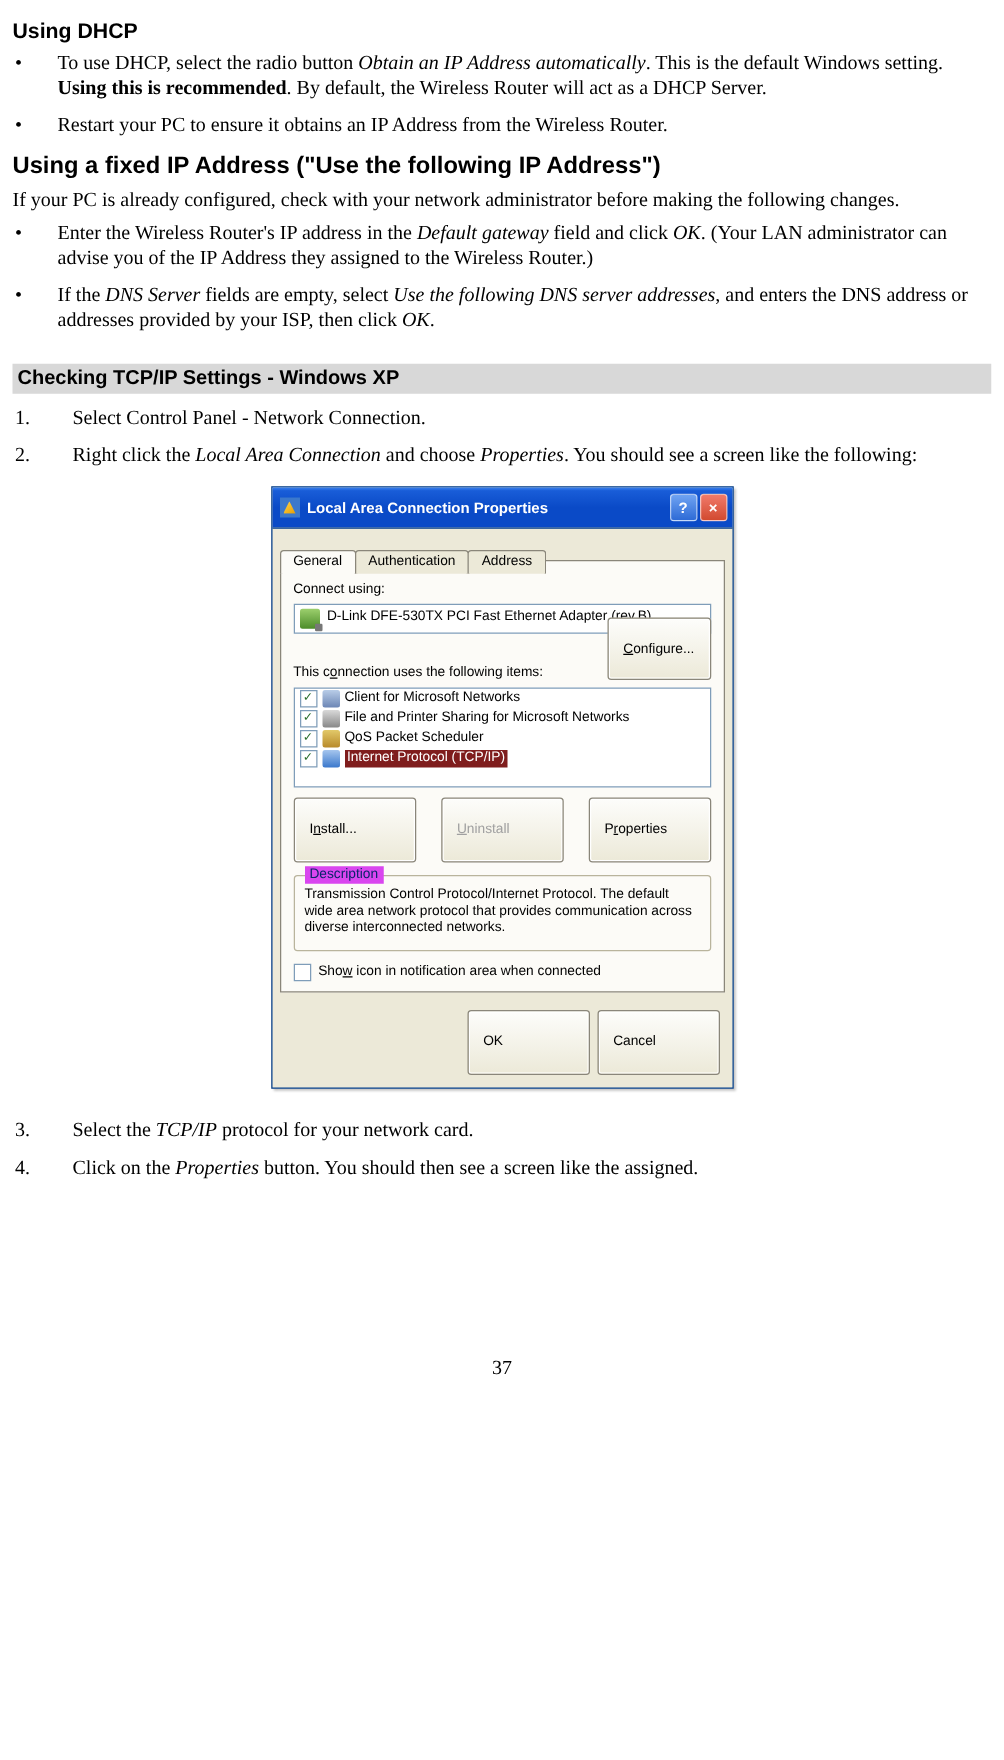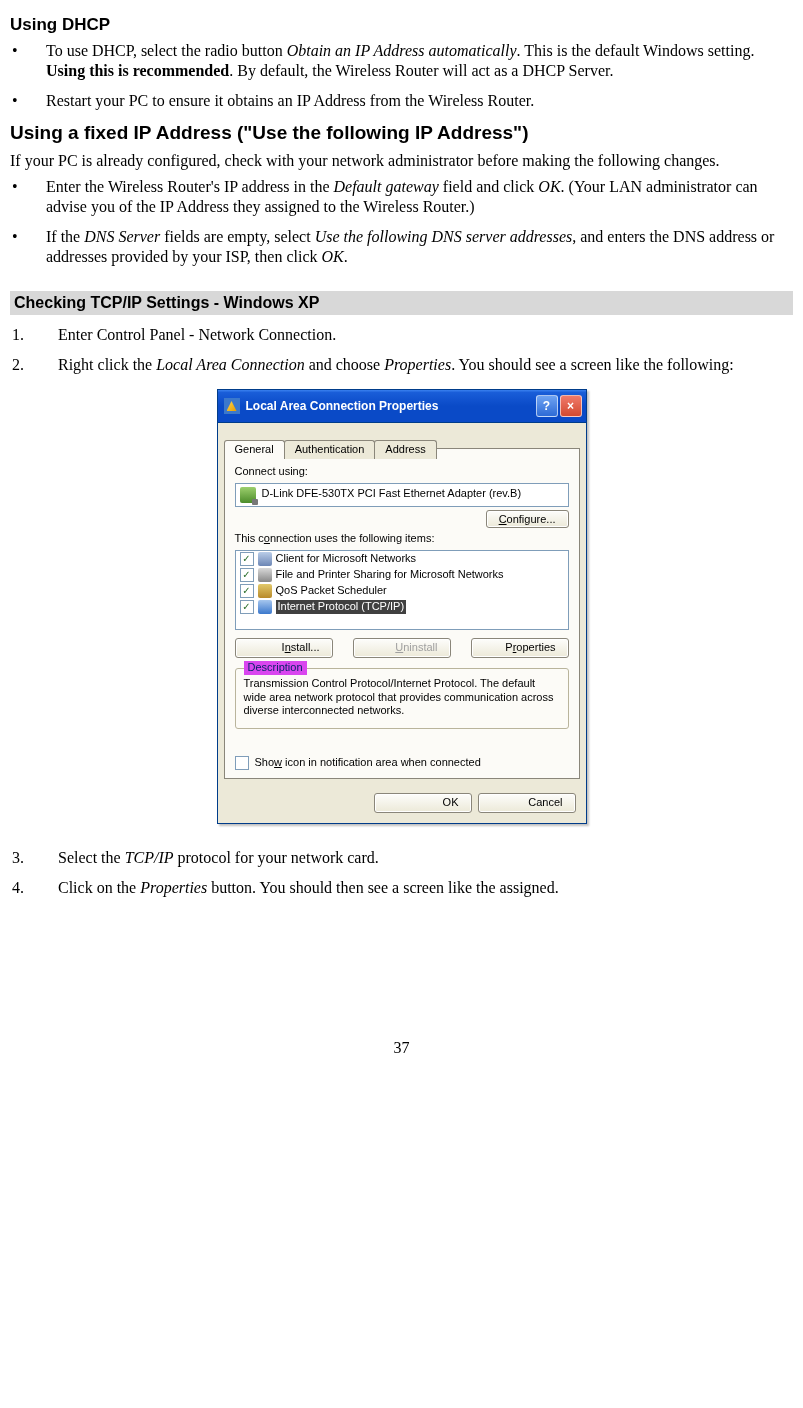--- a/index.html
+++ b/index.html
@@ -163,25 +163,25 @@
     width:16px;height:16px;display:inline-block;
     background:linear-gradient(#9ccf6d,#4c8c2a);
     border-radius:2px;
     position:relative;
   }
   .nic-icon::after{content:"";position:absolute;right:-2px;bottom:-2px;width:6px;height:6px;background:#777;border-radius:1px;}
   .btn {
     background: linear-gradient(#fdfdfb,#ece9d8);
     border: 1px solid #8a867a;
     border-radius: 3px;
-    padding: 2px 12px;
+    padding: 18px 12px;
     font-family: Tahoma, Arial, sans-serif;
     font-size: 11px;
     min-width: 72px;
-    text-align: right;
+    text-align: left;
     box-shadow: inset 0 0 0 1px #fff;
   }
   .btn.disabled {
     color: #a0a0a0;
   }
   .right { text-align: right; margin-top: 6px; }
   .listbox {
     background: #fff;
     border: 1px solid #7f9db9;
     height: 78px;
@@ -189,21 +189,21 @@
     margin-top: 3px;
   }
   .listbox .item {
     display: flex;
     align-items: center;
     gap: 4px;
     padding: 1px 4px;
     white-space: nowrap;
   }
   .listbox .item.sel .txt {
-    background: #404040;
+    background: #7f1d1d;
     color: #fff;
     padding: 0 2px;
   }
   .chk {
     width: 12px; height: 12px;
     border: 1px solid #7f9db9;
     background: #fff;
     display: inline-flex;
     align-items:center;justify-content:center;
     font-size: 10px;
@@ -230,21 +230,21 @@
     position: relative;
   }
   .groupbox .legend {
     position: absolute;
     top: -8px; left: 8px;
     background: #d946ef;
     padding: 0 4px;
     color: #0a246a;
   }
   .chkrow {
-    display:flex;align-items:flex-end;gap:6px;margin-top:27px;
+    display:flex;align-items:flex-end;gap:6px;margin-top:10px;
   }
   .dialog-footer {
     display:flex;justify-content:flex-end;gap:6px;
     padding: 8px 10px 10px 0;
   }
   .u { text-decoration: underline; }
 </style>
 </head>
 <body>
 
@@ -269,21 +269,21 @@
   </li>
   <li>
     <span>If the </span><i>DNS Server</i><span> fields are empty, select </span><i>Use the following DNS server addresses</i><span>, and enters the DNS address or addresses provided by your ISP, then click </span><i>OK</i><span>.</span>
   </li>
 </ul>
 
 <div class="section-bar">Checking TCP/IP Settings - Windows XP</div>
 
 <ol class="num">
   <li><span class="num-marker">1.</span>
-    <span>Enter Control Panel - Network Connection.</span>
+    <span>Select Control Panel - Network Connection.</span>
   </li>
   <li><span class="num-marker">2.</span>
     <span>Right click the </span><i>Local Area Connection</i><span> and choose </span><i>Properties</i><span>. You should see a screen like the following:</span>
   </li>
 </ol>
 
 <div class="dialog-wrap">
   <div class="dialog">
     <div class="titlebar">
       <span class="tb-icon"></span>

